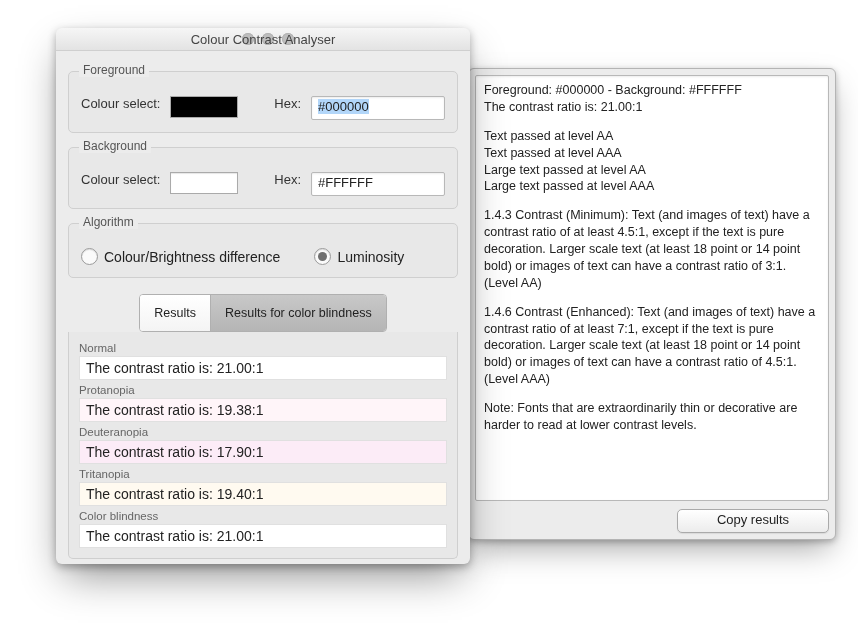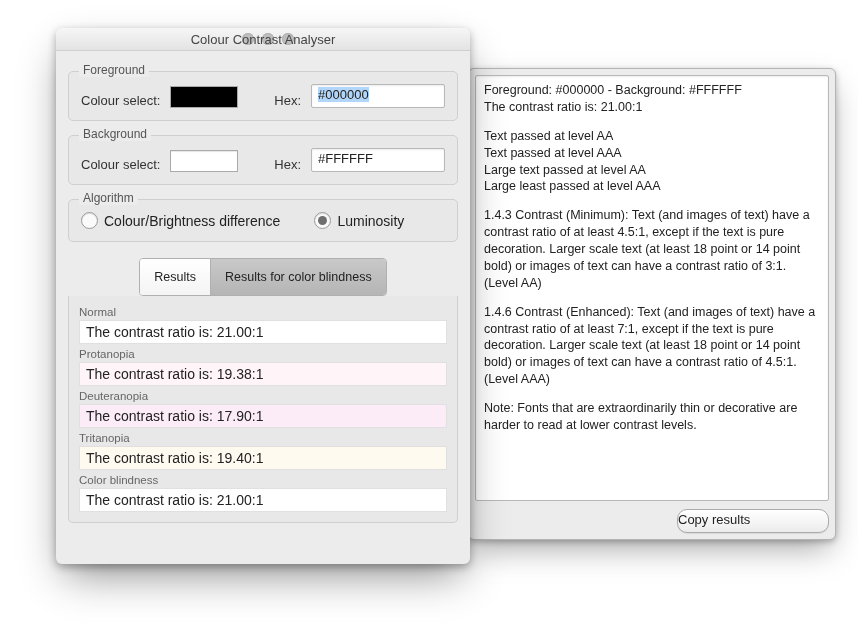--- a/index.html
+++ b/index.html
@@ -50,23 +50,23 @@
   .results-footer {
     padding: 6px;
     display: flex;
     justify-content: flex-end;
   }
   .mac-btn {
     min-width: 150px;
     height: 22px;
     background: linear-gradient(#fff, #ececec);
     border: 1px solid #aaa;
-    border-radius: 10px;
-    font-size: 13px;
-    text-align: left;
+    border-radius: 5px;
+    font-size: 13px;
+    text-align: center;
     line-height: 20px;
     box-shadow: 0 1px 1px rgba(0,0,0,0.08);
     cursor: default;
   }
 
   
   .win.main-win {
     position: absolute;
     left: 56px;
     top: 28px;
@@ -123,22 +123,23 @@
     position: absolute;
     top: -9px;
     left: 10px;
     background: #ececec;
     padding: 0 4px;
     font-size: 12px;
     color: #555;
   }
   .row {
     display: flex;
-    align-items: flex-end;
+    align-items: flex-start;
     gap: 10px;
+    margin-top: 12px;
   }
   .lbl {
     font-size: 13px;
     color: #333;
   }
   .swatch {
     width: 66px;
     height: 20px;
     border: 1px solid #aaa;
     background: #fff;
@@ -231,21 +232,21 @@
 
 <div class="win results-win">
   <div class="results-body">
     <div class="results-content">
       <p class="line">Foreground: #000000 - Background: #FFFFFF</p>
       <p>The contrast ratio is: 21.00:1</p>
       <div>
         <div class="line">Text passed at level AA</div>
         <div class="line">Text passed at level AAA</div>
         <div class="line">Large text passed at level AA</div>
-        <div class="line">Large least passed at level AAA</div>
+        <div class="line">Large text passed at level AAA</div>
       </div>
       <p style="margin-top:12px">1.4.3 Contrast (Minimum):  Text (and images of text) have a contrast ratio of at least 4.5:1, except if the text is pure decoration.  Larger scale text (at least 18 point or 14 point bold) or images of text can have a contrast ratio of 3:1. (Level AA)</p>
       <p>1.4.6 Contrast (Enhanced): Text (and images of text) have a contrast ratio of at least 7:1, except if the text is pure decoration.  Larger scale text (at least 18 point or 14 point bold) or images of text can have a contrast ratio of 4.5:1. (Level AAA)</p>
       <p>Note: Fonts that are extraordinarily thin or decorative are harder to read at lower contrast levels.</p>
     </div>
   </div>
   <div class="results-footer">
     <div class="mac-btn">Copy results</div>
   </div>
 </div>

